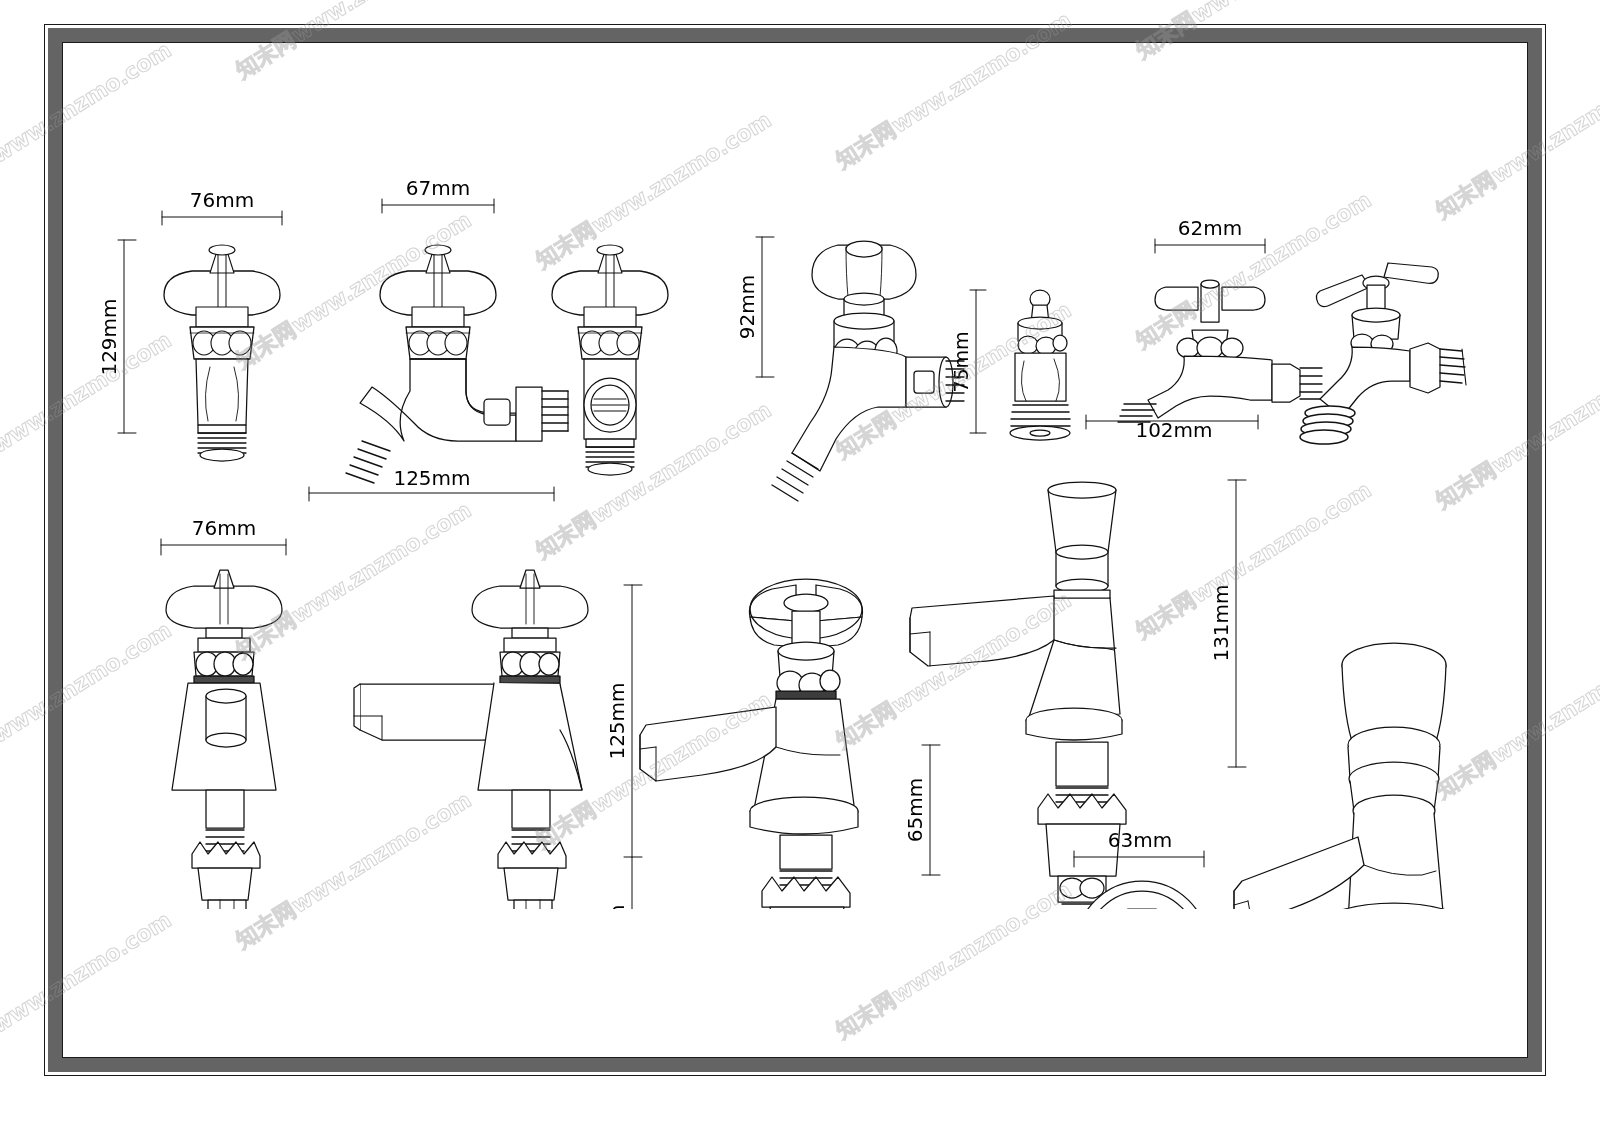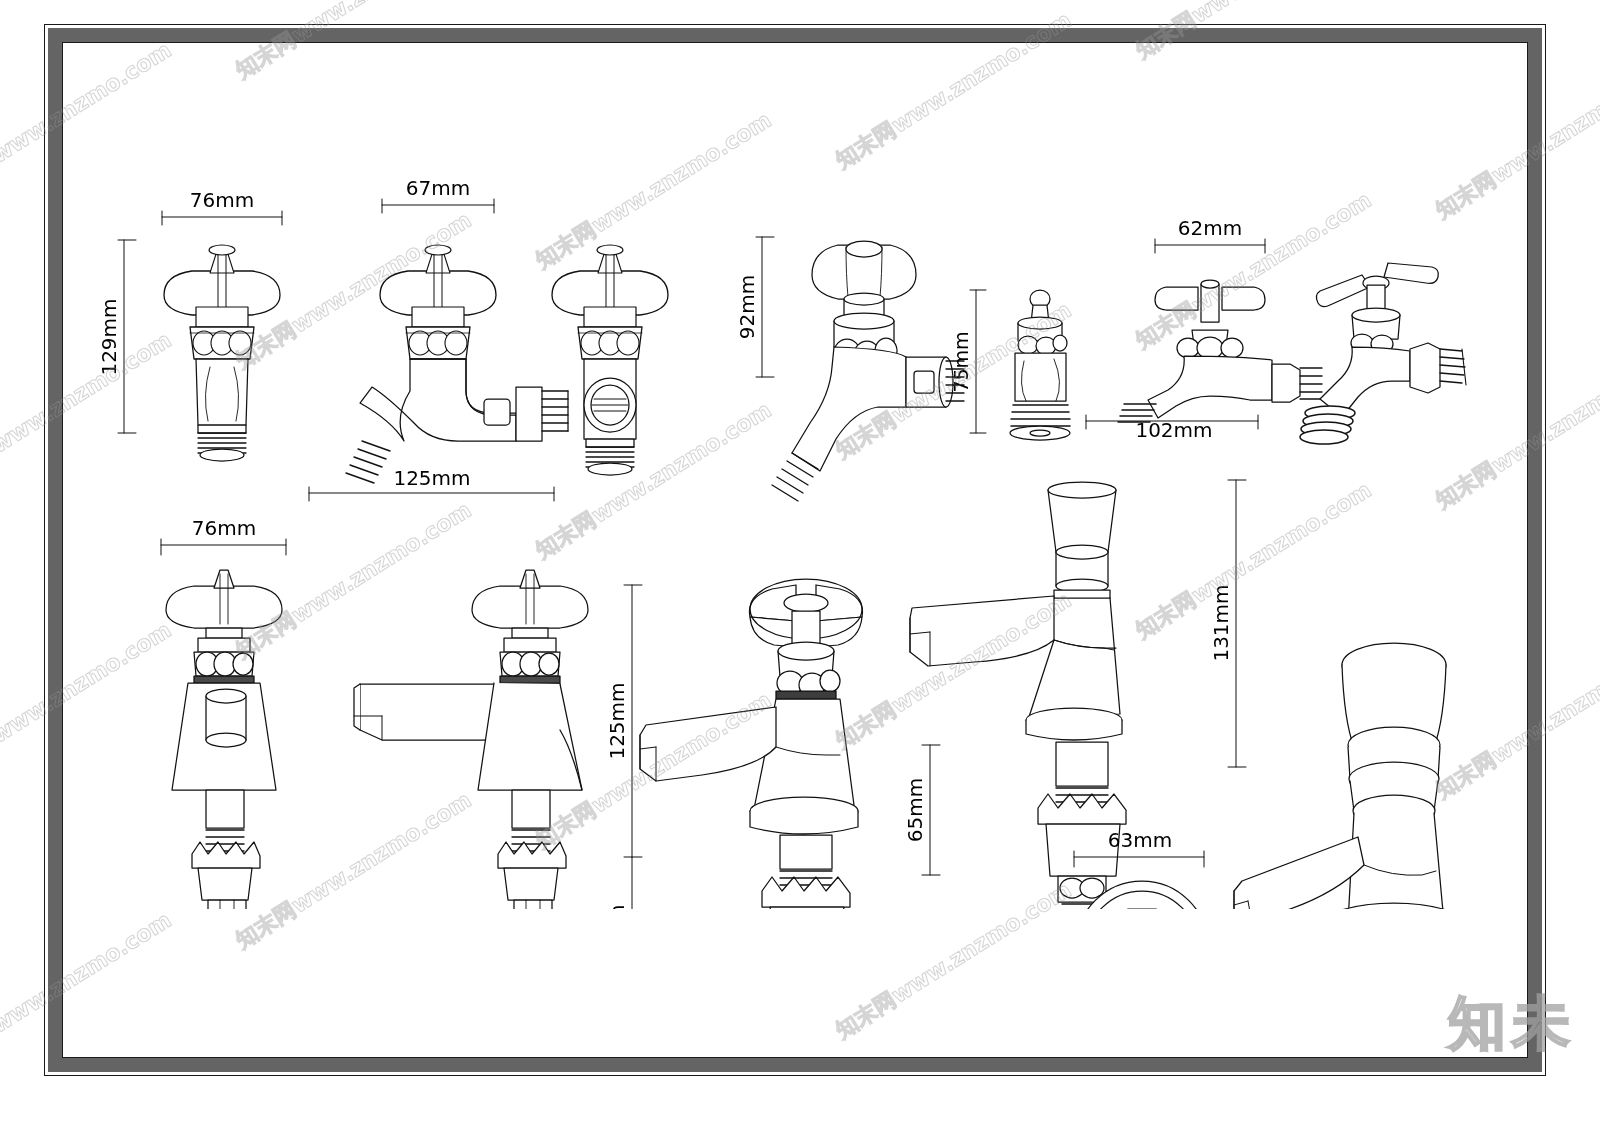--- a/index.html
+++ b/index.html
@@ -600,15 +600,14 @@
     <div class="wm" style="left:830px;  top:730px;">知末网www.znzmo.com</div>
     <div class="wm" style="left:830px;  top:1020px;">知末网www.znzmo.com</div>
     <div class="wm" style="left:1130px; top:40px;">知末网www.znzmo.com</div>
     <div class="wm" style="left:1130px; top:330px;">知末网www.znzmo.com</div>
     <div class="wm" style="left:1130px; top:620px;">知末网www.znzmo.com</div>
     <div class="wm" style="left:1430px; top:200px;">知末网www.znzmo.com</div>
     <div class="wm" style="left:1430px; top:490px;">知末网www.znzmo.com</div>
     <div class="wm" style="left:1430px; top:780px;">知末网www.znzmo.com</div>
   </div>
 
-  <div class="brand">知未</div>
 
 </div>
 
 </body></html>

